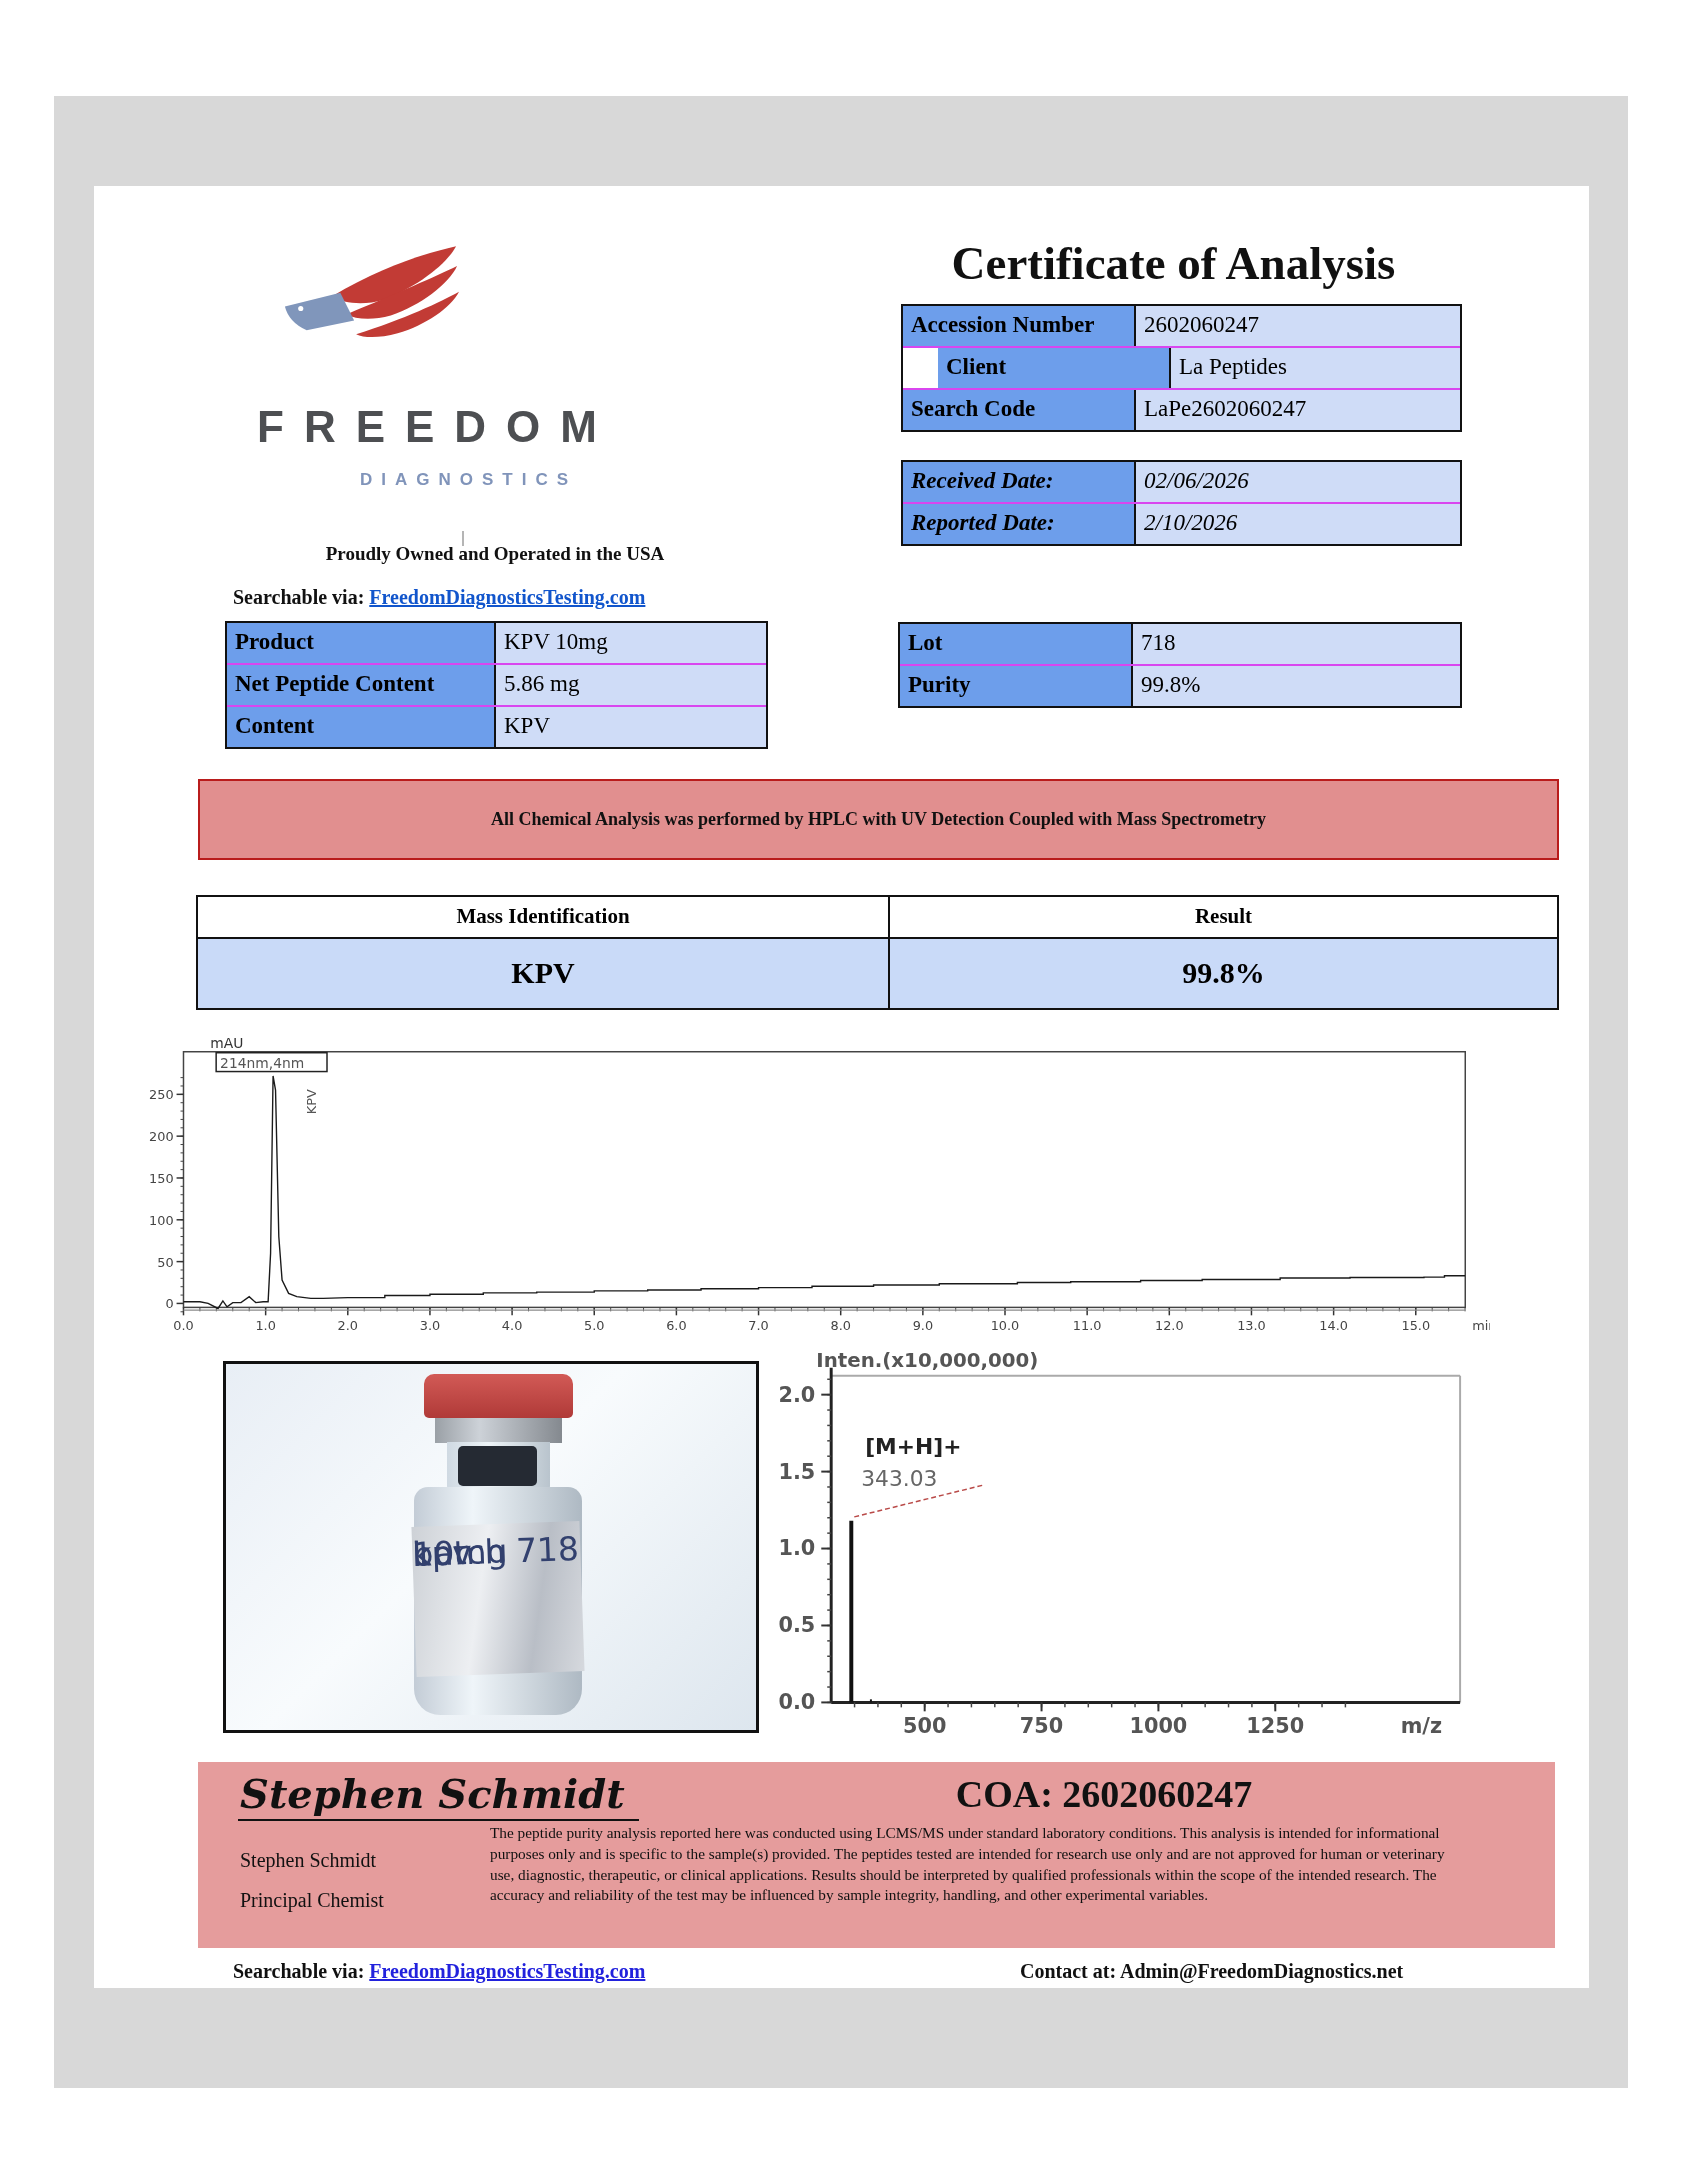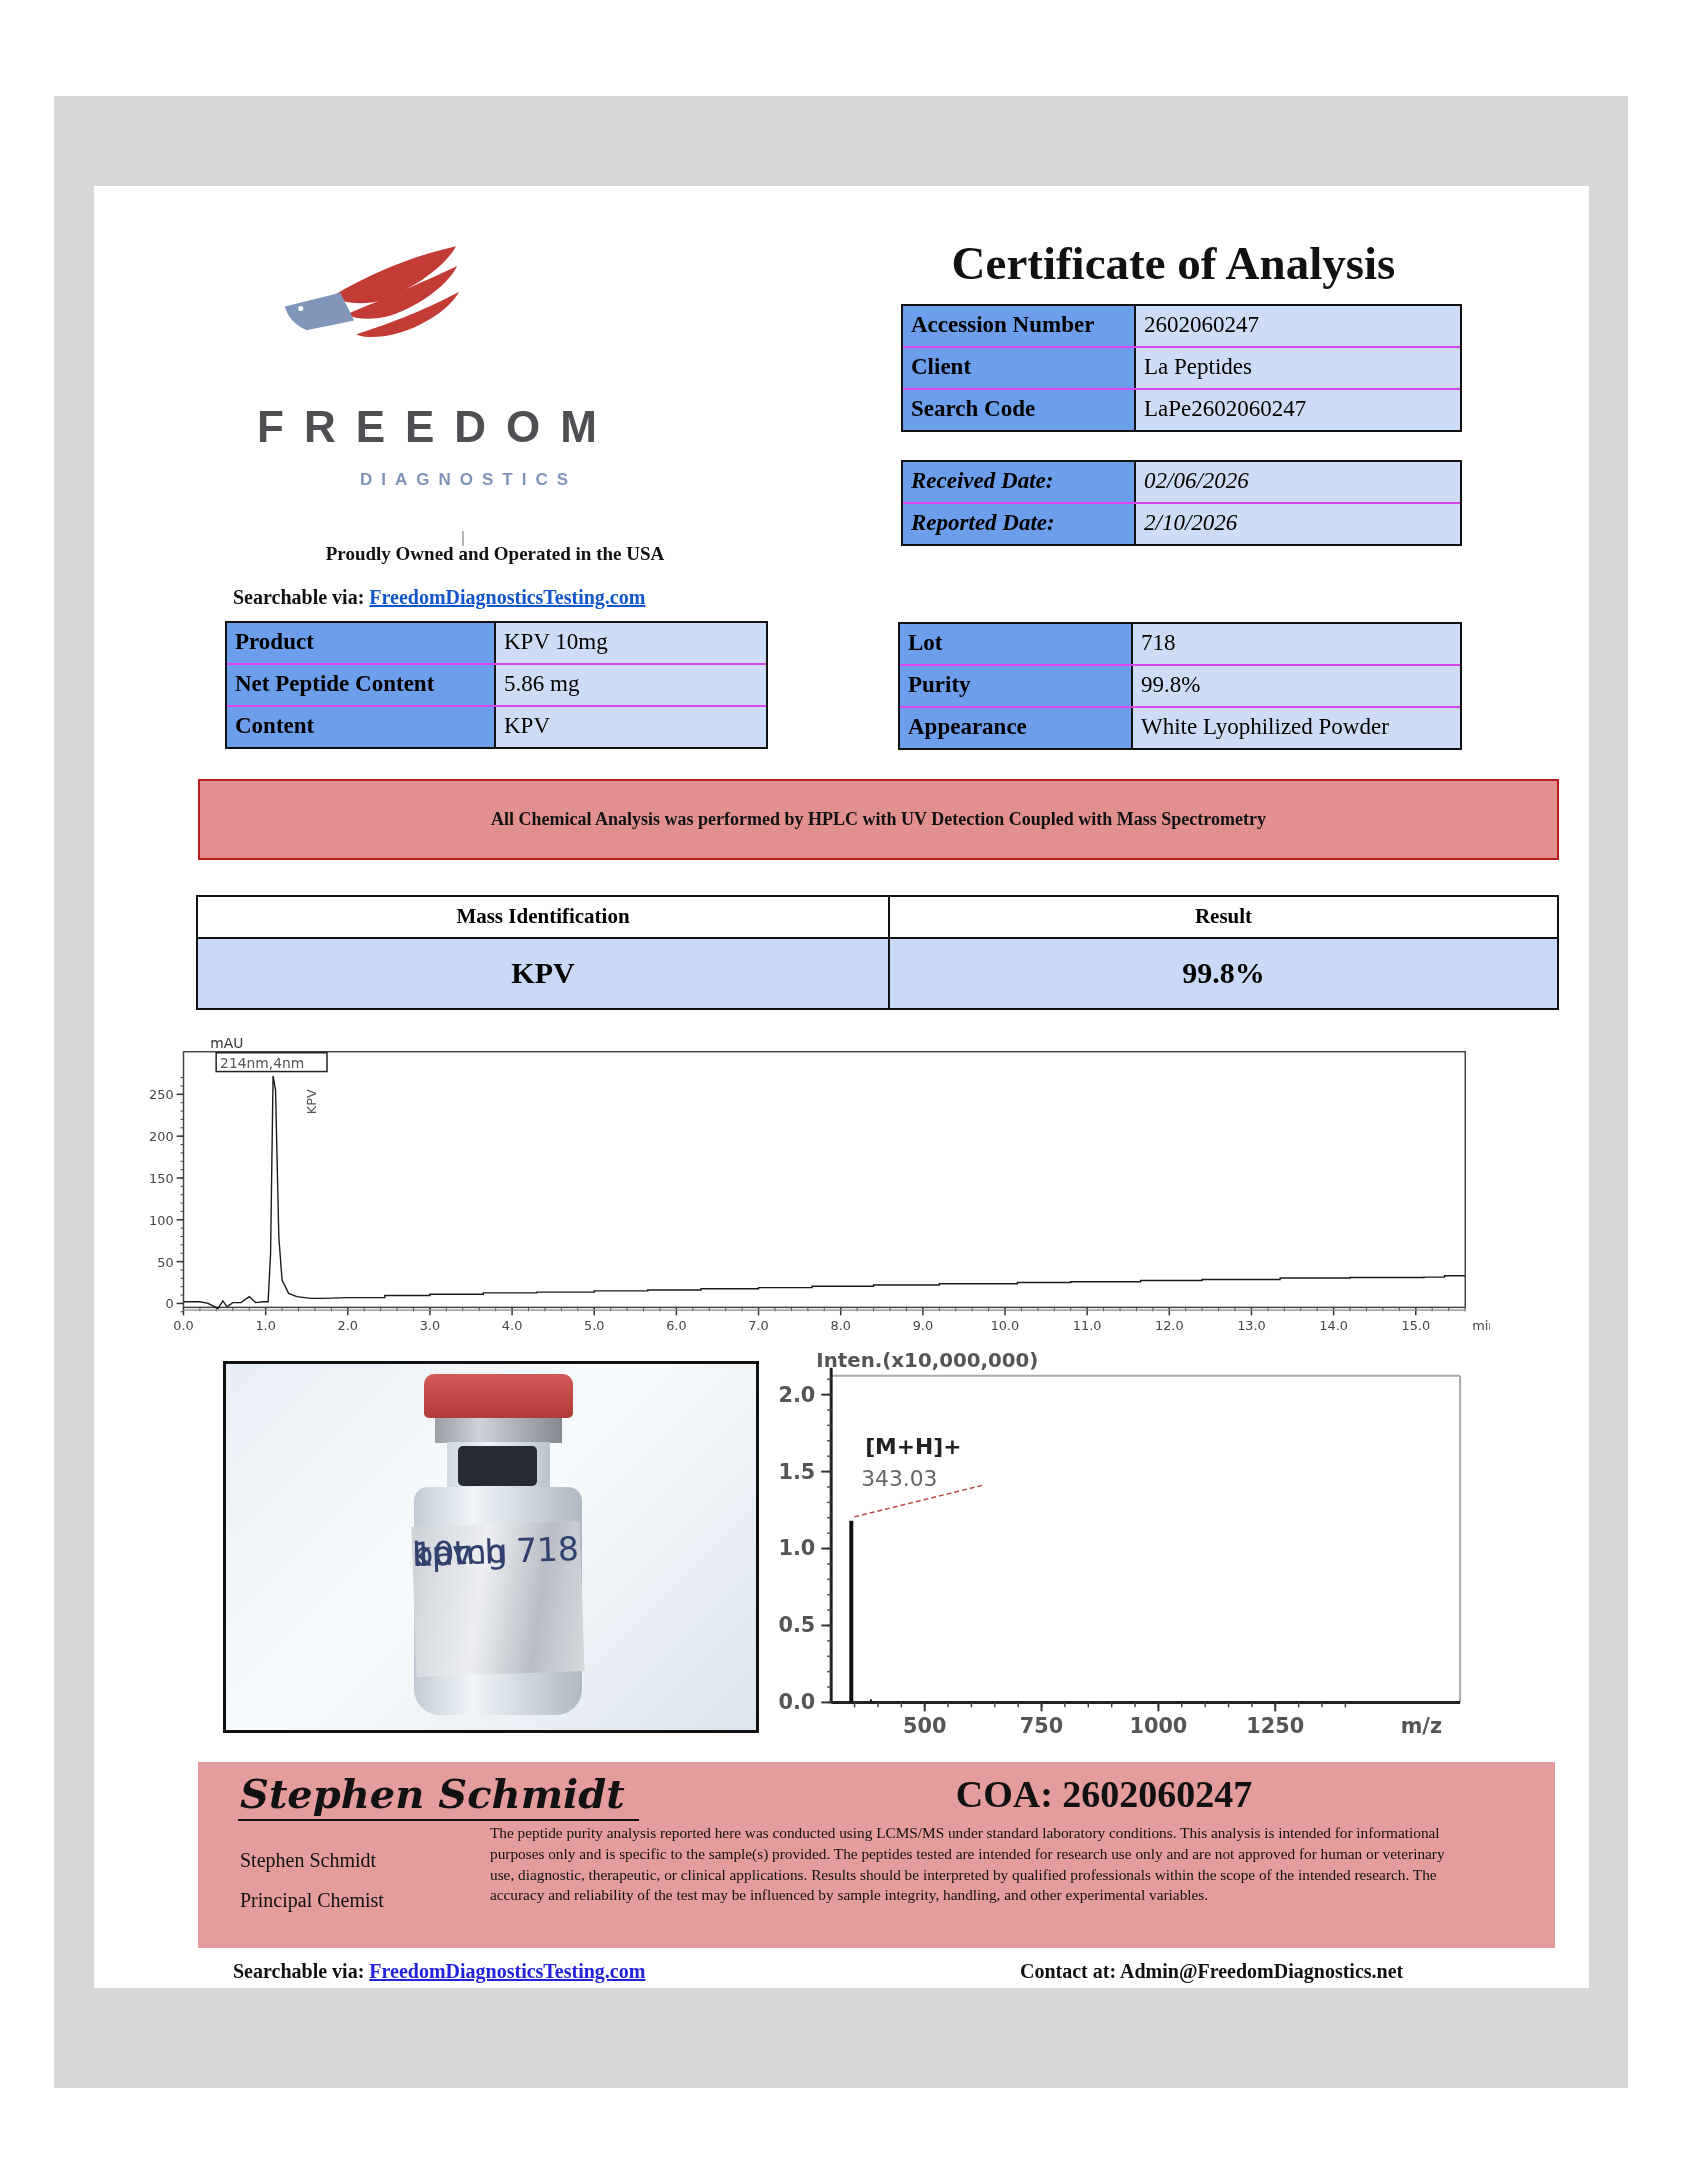--- a/index.html
+++ b/index.html
@@ -96,21 +96,21 @@
       </div>
 
       <div class="abs doc-title">Certificate of Analysis</div>
 
       <div class="tbl" style="left:807px;top:118px;width:557px;">
         <div class="trow">
           <div class="th" style="width:223px;">Accession Number</div>
           <div class="td">2602060247</div>
         </div>
         <div class="trow">
-          <div class="th" style="width:223px;">Client</div>
+          <div class="th" style="width:223px;margin-left:35px;">Client</div>
           <div class="td">La Peptides</div>
         </div>
         <div class="trow">
           <div class="th" style="width:223px;">Search Code</div>
           <div class="td">LaPe2602060247</div>
         </div>
       </div>
 
       <div class="tbl" style="left:807px;top:274px;width:557px;font-style:italic;">
         <div class="trow">
@@ -139,24 +139,20 @@
       </div>
 
       <div class="tbl" style="left:804px;top:436px;width:560px;">
         <div class="trow">
           <div class="th" style="width:223px;">Lot</div>
           <div class="td">718</div>
         </div>
         <div class="trow">
           <div class="th" style="width:223px;">Purity</div>
           <div class="td">99.8%</div>
-        </div>
-        <div class="trow">
-          <div class="th" style="width:223px;">Appearance</div>
-          <div class="td">White Lyophilized Powder</div>
         </div>
       </div>
 
       <div class="abs banner">All Chemical Analysis was performed by HPLC with UV Detection Coupled with Mass Spectrometry</div>
 
       <div class="mass-tbl abs">
         <div class="mass-hrow">
           <div class="mass-c1">Mass Identification</div>
           <div class="mass-c2">Result</div>
         </div>

